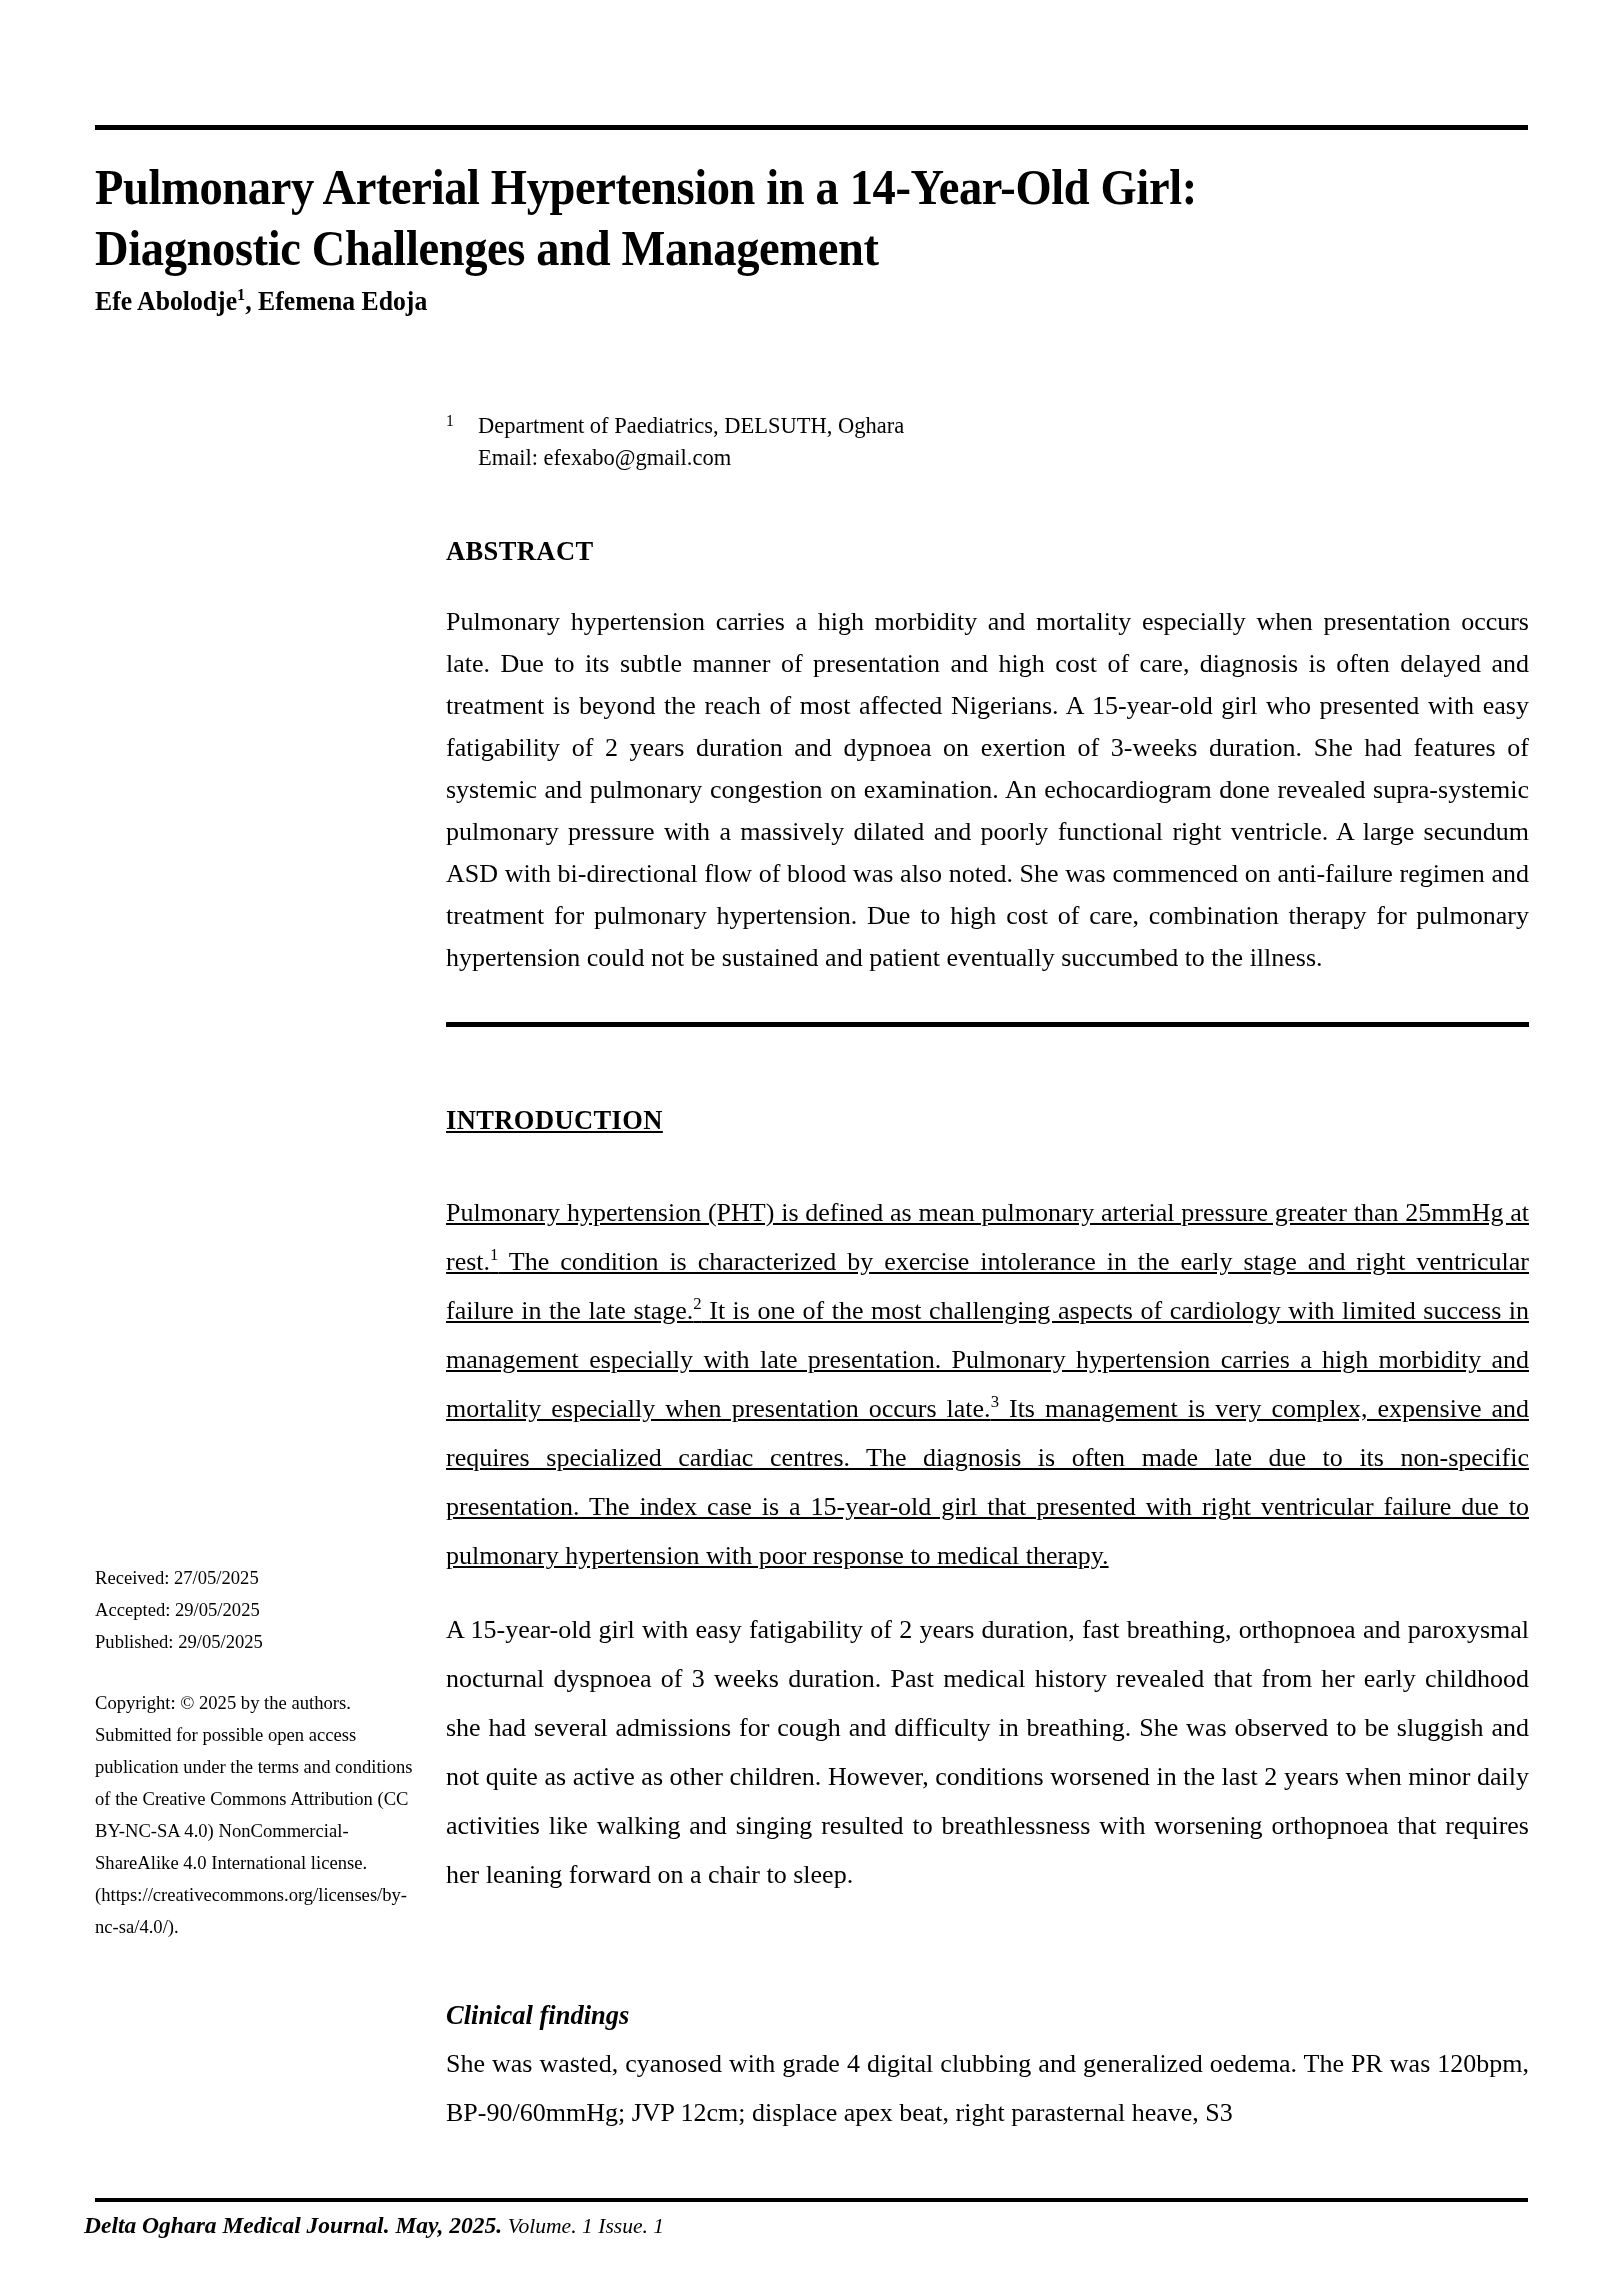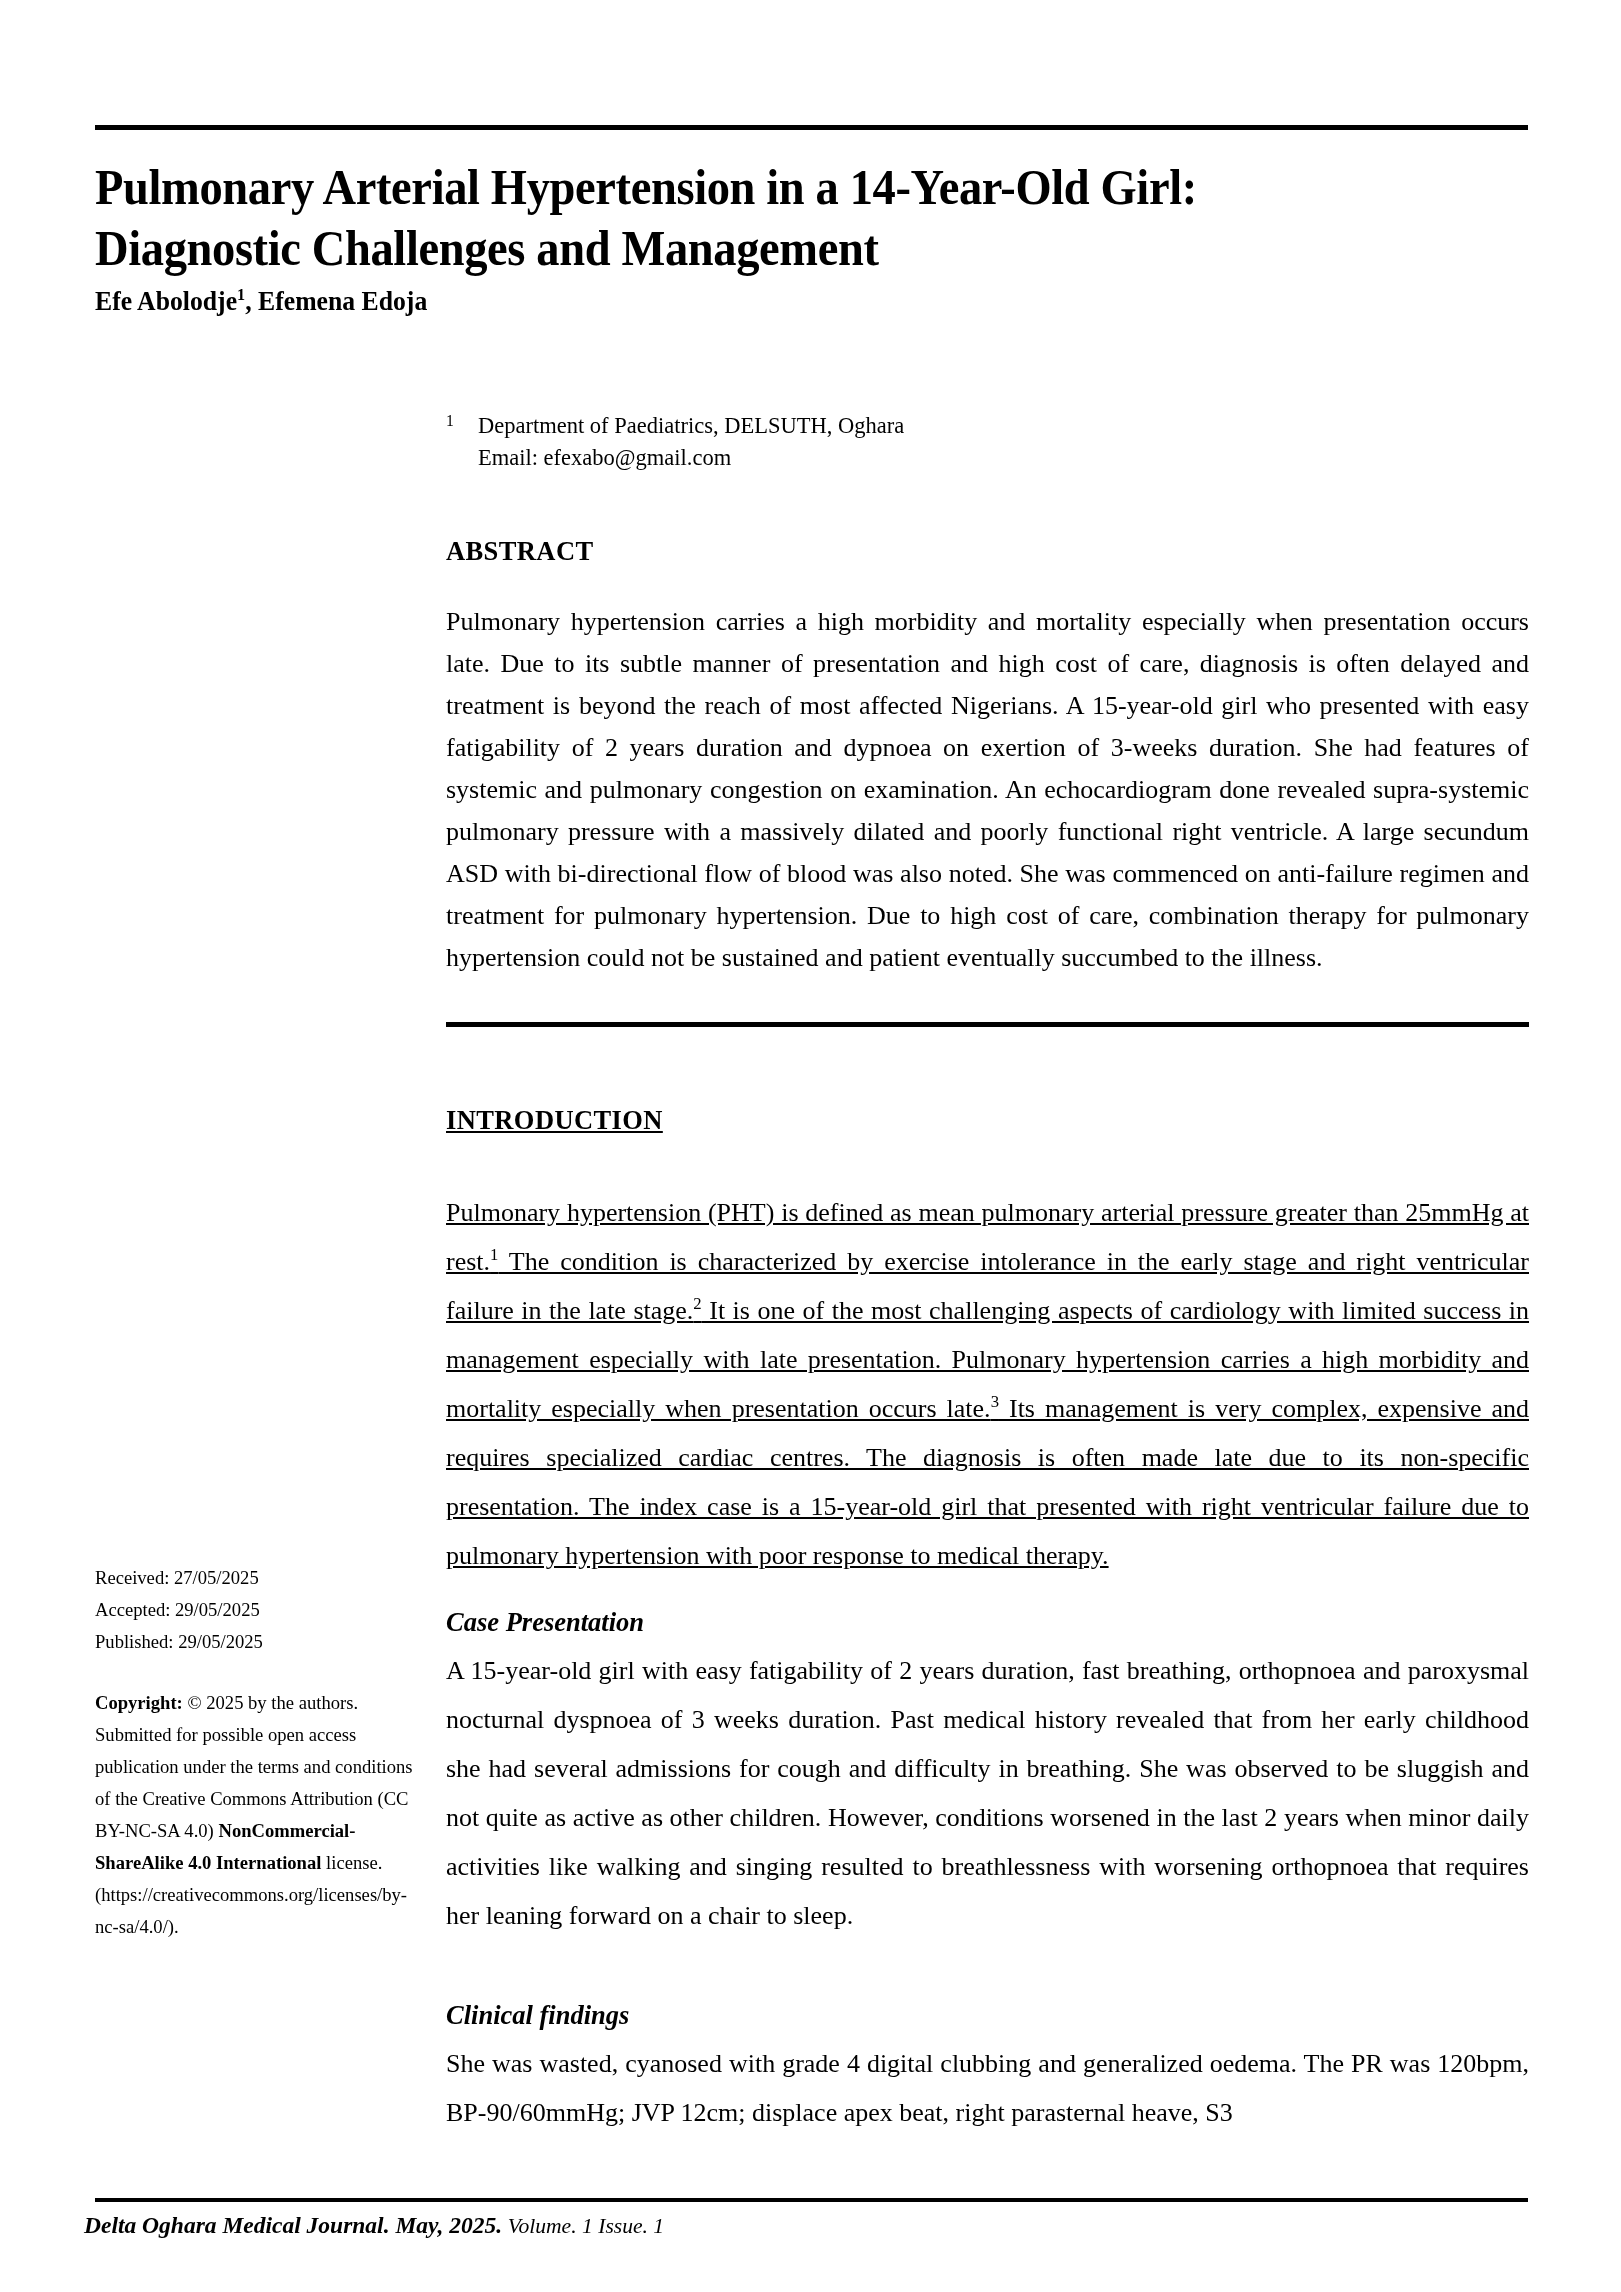--- a/index.html
+++ b/index.html
@@ -159,21 +159,21 @@
     position: absolute;
     left: 95px;
     top: 1562px;
     width: 319px;
     font-size: 18.6px;
     line-height: 32px;
   }
   .sidebar .dates { margin: 0 0 29px 0; }
   .sidebar .dates span { display: block; }
   .sidebar .copy { margin: 0; text-align: left; }
-  .sidebar .copy b { font-weight: bold; }
+  .sidebar .copy b { font-weight: normal; }
 
   
   .foot-rule {
     position: absolute;
     left: 95px;
     top: 2198px;
     width: 1433px;
     height: 3.9px;
     background: #000000;
   }
@@ -216,21 +216,20 @@
   </div>
 
   <div class="mid-rule"></div>
 
   <div class="intro-block">
     <h2 class="sec-head">INTRODUCTION</h2>
     <p class="body"><span>Pulmonary hypertension (PHT) is defined as mean pulmonary arterial pressure greater than 25mmHg at rest.</span><sup>1</sup><span> The condition is characterized by exercise intolerance in the early stage and right ventricular failure in the late stage.</span><sup>2</sup><span> It is one of the most challenging aspects of cardiology with limited success in management especially with late presentation. Pulmonary hypertension carries a high morbidity and mortality especially when presentation occurs late.</span><sup>3</sup><span> Its management is very complex, expensive and requires specialized cardiac centres. The diagnosis is often made late due to its non-specific presentation. The index case is a 15-year-old girl that presented with right ventricular failure due to pulmonary hypertension with poor response to medical therapy.</span></p>
   </div>
 
   <div class="case-block">
-    <h3 class="subhead">Case Presentation</h3>
     <p class="body">A 15-year-old girl with easy fatigability of 2 years duration, fast breathing, orthopnoea and paroxysmal nocturnal dyspnoea of 3 weeks duration. Past medical history revealed that from her early childhood she had several admissions for cough and difficulty in breathing. She was observed to be sluggish and not quite as active as other children. However, conditions worsened in the last 2 years when minor daily activities like walking and singing resulted to breathlessness with worsening orthopnoea that requires her leaning forward on a chair to sleep.</p>
   </div>
 
   <div class="clinical-block">
     <h3 class="subhead">Clinical findings</h3>
     <p class="body">She was wasted, cyanosed with grade 4 digital clubbing and generalized oedema. The PR was 120bpm, BP-90/60mmHg; JVP 12cm; displace apex beat, right parasternal heave, S3</p>
   </div>
 
   <div class="sidebar">
     <div class="dates">

